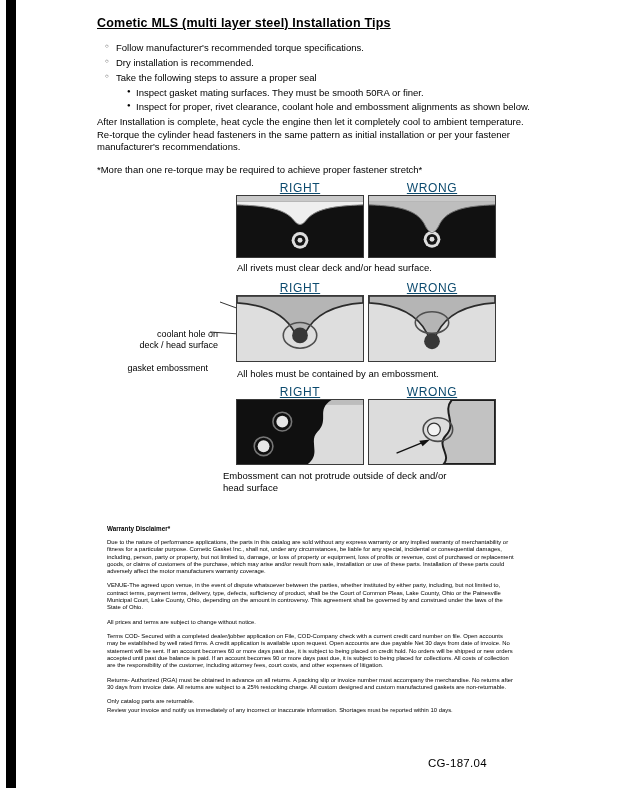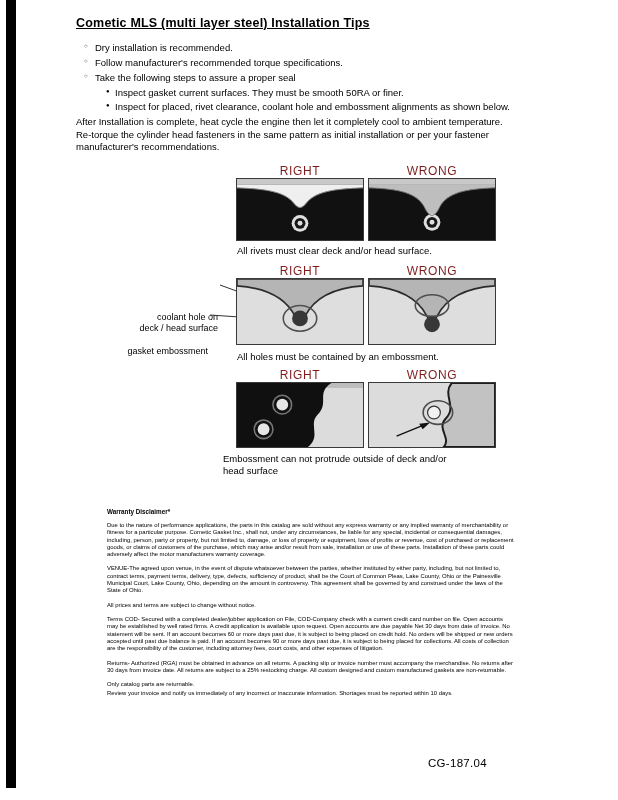--- a/index.html
+++ b/index.html
@@ -2,37 +2,37 @@
 <html><head>
 <meta charset="utf-8">
 <style>
   * { margin:0; padding:0; box-sizing:border-box; }
   html,body { background:#fff; }
   body {
     width:618px; height:800px; position:relative; overflow:hidden;
     font-family:"Liberation Sans", sans-serif; color:#000;
   }
   .left-bar { position:absolute; left:6px; top:0; width:10px; height:788px; background:#000; }
-  .content { padding:16px 40px 0 76px; }
+  .content { padding:16px 40px 0 97px; }
   .title {
     font-size:12.5px; font-weight:bold; text-decoration:underline;
     letter-spacing:.2px; margin-bottom:12px;
   }
   .bullets { list-style:none; font-size:9.5px; margin-left:8px; }
   .bullets > li { position:relative; padding-left:11px; margin-bottom:4px; }
   .bullets > li::before { content:"○"; position:absolute; left:0; top:1px; font-size:6px; }
   .sub-bullets { list-style:none; margin:4px 0 0 10px; }
   .sub-bullets li { position:relative; padding-left:10px; margin-bottom:3px; }
   .sub-bullets li::before { content:"●"; position:absolute; left:1px; top:1px; font-size:6px; }
   .diesel-heading { font-size:10.5px; font-weight:bold; margin:16px 0 9px; }
   .para { font-size:9.5px; line-height:1.33; max-width:432px; margin-bottom:10px; }
   .note { font-size:9.5px; margin-top:3px; }
 
   .diagrams { position:relative; height:318px; margin-top:6px; }
-  .dg-label { position:absolute; width:128px; text-align:center; font-size:12px; letter-spacing:.6px; color:#7f1d1d; }
+  .dg-label { position:absolute; width:128px; text-align:center; font-size:12px; letter-spacing:.6px; color:#0c4a6e;text-decoration:underline; }
   .dg-img { position:absolute; width:128px; border:1px solid #3a3a3a; line-height:0; background:#fff; }
   .dg-img svg { display:block; width:100%; }
   .dg-caption { position:absolute; font-size:9.5px; line-height:1.25; }
   .annot { position:absolute; font-size:9px; line-height:1.2; text-align:right;margin-top:37px; }
   .leader-lines { position:absolute; left:0; top:0; pointer-events:none; }
 
   .warranty { margin:26px 0 0 107px; width:408px; }
   .warranty-heading { font-size:6.3px; font-weight:bold; margin-bottom:7px; }
   .warranty p { font-size:5.9px; line-height:1.24; margin-bottom:7px; text-align:left; }
   .warranty p.tight { margin-bottom:1px; }
@@ -41,32 +41,33 @@
 </style>
 </head>
 <body>
 
 <div class="left-bar"></div>
 
 <div class="content">
   <h1 class="title">Cometic MLS (multi layer steel) Installation Tips</h1>
 
   <ul class="bullets">
+    <li>Follow manufacturer's recommended torque specifications.</li>
     <li>Dry installation is recommended.</li>
-    <li>Follow manufacturer's recommended torque specifications.</li>
     <li>
       <span>Take the following steps to assure a proper seal</span>
       <ul class="sub-bullets">
-        <li>Inspect gasket current surfaces.  They must be smooth 50RA or finer.</li>
-        <li>Inspect for placed, rivet clearance, coolant hole and embossment alignments as shown below.</li>
+        <li>Inspect gasket mating surfaces.  They must be smooth 50RA or finer.</li>
+        <li>Inspect for proper, rivet clearance, coolant hole and embossment alignments as shown below.</li>
       </ul>
     </li>
   </ul>
 
   <p class="para">After Installation is complete, heat cycle the engine then let it completely cool to ambient temperature. Re-torque the cylinder head fasteners in the same pattern as initial installation or per your fastener manufacturer's recommendations.</p>
+  <p class="note">*More than one re-torque may be required to achieve proper fastener stretch*</p>
 </div>
 
 <div class="diagrams">
 
   <div class="dg-label" style="left:236px; top:0;">RIGHT</div>
   <div class="dg-label" style="left:368px; top:0;">WRONG</div>
 
   <div class="dg-img" style="left:236px; top:14px;">
     <svg viewBox="0 0 128 62" xmlns="http://www.w3.org/2000/svg">
       <rect width="128" height="62" fill="#111"></rect>

